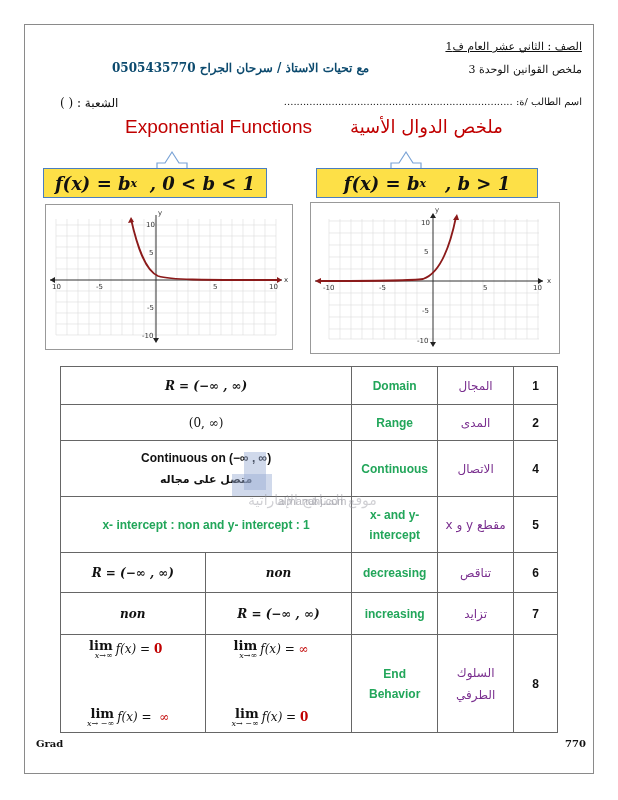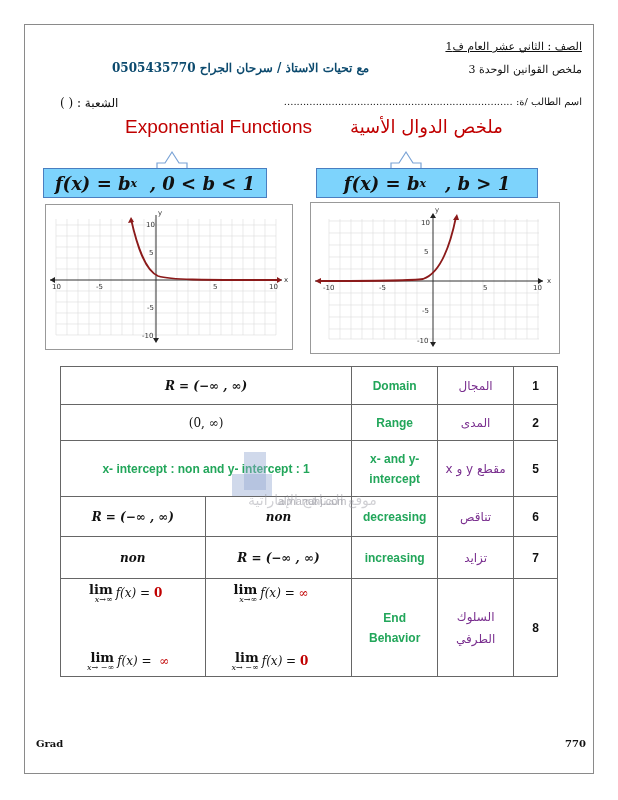--- a/index.html
+++ b/index.html
@@ -4,21 +4,21 @@
 <style>
   html, body { margin:0; padding:0; background:#ffffff; }
   body { width:618px; height:800px; position:relative; overflow:hidden; font-family:"DejaVu Sans", sans-serif; color:#111; }
   .page-border { position:absolute; left:24px; top:24px; width:570px; height:750px; border:1px solid #8a8a8a; box-sizing:border-box; }
   .ar { direction:rtl; font-family:"DejaVu Serif", serif; }
   .hdr { position:absolute; font-size:11px; white-space:nowrap; }
   .purple { color:#0c4a6e; }
   .title-row { position:absolute; top:116px; left:0; width:618px; height:30px; }
   .title-en { position:absolute; left:125px; top:0; font-family:"Liberation Sans", sans-serif; font-size:19px; color:#c00000; }
   .title-ar { position:absolute; left:350px; top:0; font-size:18px; color:#c00000; direction:rtl; font-family:"DejaVu Sans", sans-serif; }
-  .fbox { position:absolute; height:30px; border:1.5px solid #4a7ec0; box-sizing:border-box; background:#7dd3fc; font-family:"DejaVu Serif", serif; font-weight:bold; font-style:italic; font-size:18px; display:flex; align-items:center; justify-content:center; white-space:nowrap; }
+  .fbox { position:absolute; height:30px; border:1.5px solid #4a7ec0; box-sizing:border-box; background:#fde047; font-family:"DejaVu Serif", serif; font-weight:bold; font-style:italic; font-size:18px; display:flex; align-items:center; justify-content:center; white-space:nowrap; }
   .fbox sup { font-size:11px; }
   .arrow-up { position:absolute; }
   .graph { position:absolute; border:1px solid #999; background:#fff; box-sizing:border-box; }
   .graph svg { display:block; }
   table.props { position:absolute; left:60px; top:366px; width:498px; border-collapse:collapse; border:1.5px solid #555; background:#fff; }
   table.props td { border:1px solid #666; text-align:center; vertical-align:middle; font-size:12px; padding:0 4px; }
   .green { color:#22a65a; font-family:"Liberation Sans", sans-serif; font-weight:bold; font-size:12px; }
   .ar-purple { color:#7a2f8f; font-family:"DejaVu Sans", sans-serif; font-size:12px; direction:rtl; }
   .num { font-family:"Liberation Sans", sans-serif; font-weight:bold; font-size:13px; }
   .math { font-family:"DejaVu Serif", serif; font-size:13px; }
@@ -186,20 +186,29 @@
     <td class="ar-purple">المجال</td>
     <td class="num">1</td>
   </tr>
   <tr style="height:36px">
     <td colspan="2" class="math">(0, ∞)</td>
     <td class="green">Range</td>
     <td class="ar-purple">المدى</td>
     <td class="num">2</td>
   </tr>
   <tr style="height:56px">
+    <td colspan="2">
+      <div style="font-family:'Liberation Sans',sans-serif; font-weight:bold; font-size:12px; margin-bottom:8px;">Continuous on  (−∞ , ∞)</div>
+      <div style="font-family:'DejaVu Sans',sans-serif; font-weight:bold; font-size:11px; direction:rtl;">متصل على مجاله</div>
+    </td>
+    <td class="green">Continuous</td>
+    <td class="ar-purple">الاتصال</td>
+    <td class="num">4</td>
+  </tr>
+  <tr style="height:56px">
     <td colspan="2" class="green">x- intercept : non    and y- intercept : 1</td>
     <td class="green" style="line-height:20px;">x- and y- intercept</td>
     <td class="ar-purple">مقطع y و x</td>
     <td class="num">5</td>
   </tr>
   <tr style="height:40px">
     <td class="math"><b>R = (−∞ , ∞)</b></td>
     <td class="math"><b>non</b></td>
     <td class="green">decreasing</td>
     <td class="ar-purple">تناقص</td>

